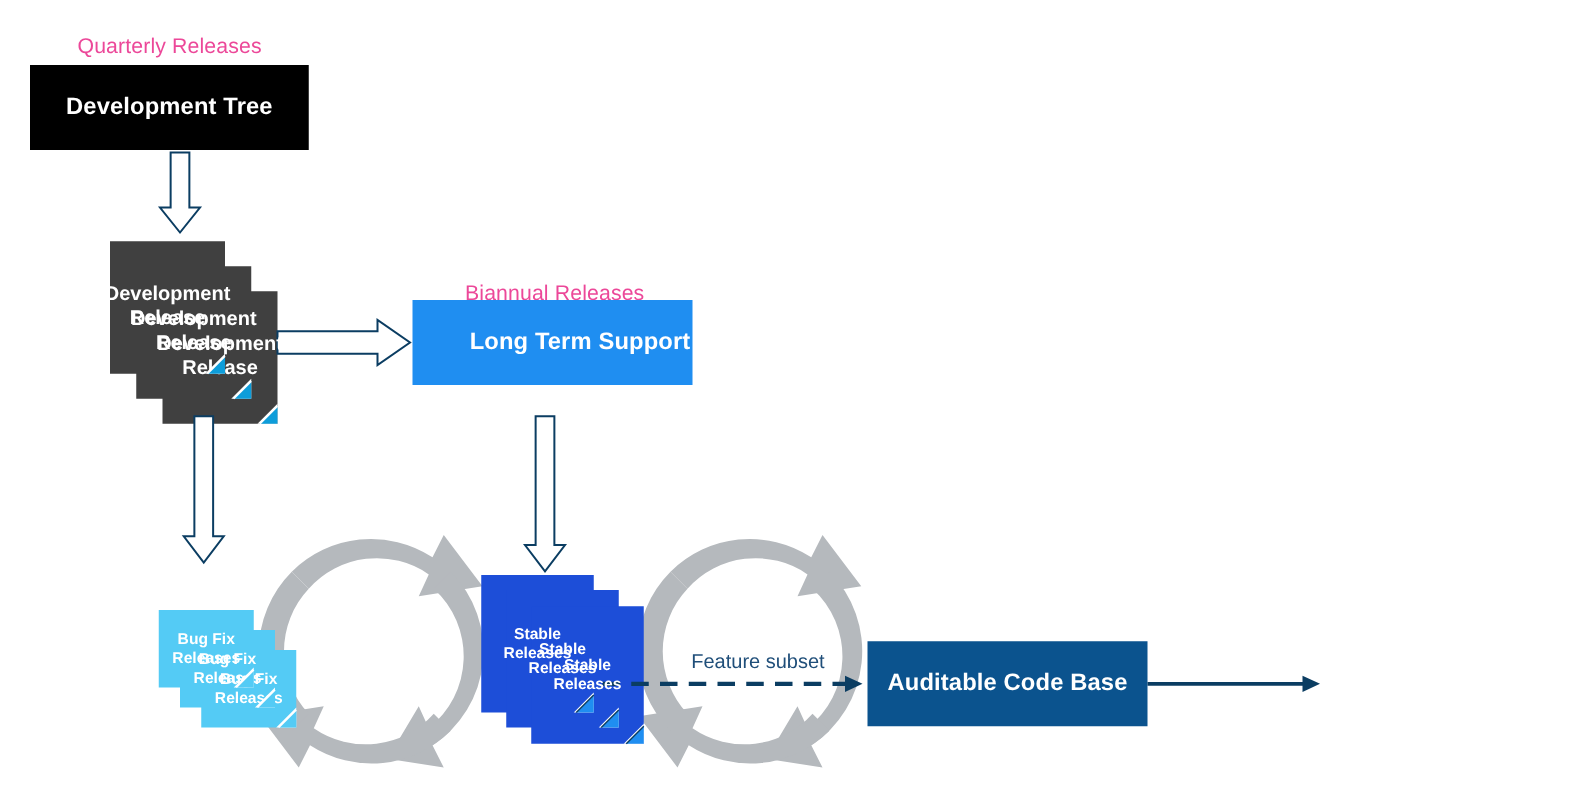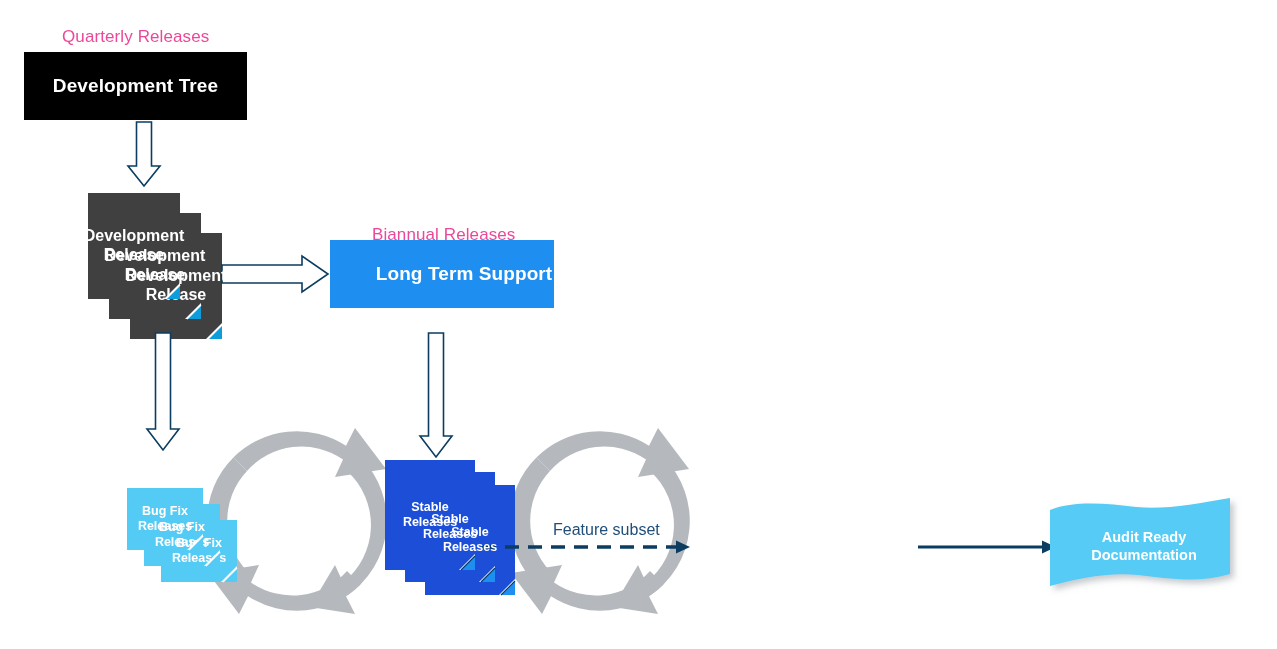--- a/index.html
+++ b/index.html
@@ -252,40 +252,21 @@
     </div>
   </div>
 
   <div class="abs edge-label" style="left:553px; top:521px;">Feature subset</div>
 
   <svg class="abs" style="left:482px; top:538px; width:212px; height:18px;">
     <line x1="0" y1="9" x2="196" y2="9" stroke="#0b3d62" stroke-width="3.4" stroke-dasharray="14 9"></line>
     <path d="M 194 2.5 L 208 9 L 194 15.5 Z" fill="#0b3d62"></path>
   </svg>
 
+  <div class="abs proc-box proc-audit" style="left:694px; top:513px; width:224px; height:68px;">Auditable Code Base</div>
 
   <svg class="abs" style="left:918px; top:538px; width:140px; height:18px;">
     <line x1="0" y1="9" x2="126" y2="9" stroke="#0b3d62" stroke-width="3"></line>
     <path d="M 124 2.5 L 138 9 L 124 15.5 Z" fill="#0b3d62"></path>
   </svg>
 
-  <div class="abs" style="left:1048px; top:496px; width:192px; height:98px;">
-    <svg class="abs" style="left:0; top:0; width:192px; height:98px;">
-      <defs>
-        <filter id="bannerShadow" x="-20%" y="-20%" width="150%" height="150%">
-          <feDropShadow dx="4" dy="4" stdDeviation="3" flood-color="#9aa0a6" flood-opacity="0.55"></feDropShadow>
-        </filter>
-      </defs>
-      <path d="M 2 14
-               C 28 4, 60 8, 88 11
-               C 116 14, 148 8, 182 2
-               L 182 78
-               C 150 88, 118 82, 90 79
-               C 62 76, 30 82, 2 90
-               Z" fill="#54cbf5" filter="url(#bannerShadow)"></path>
-    </svg>
-    <div class="banner-label" style="top:32px;">
-      <span>Audit Ready</span><br>
-      <span>Documentation</span>
-    </div>
-  </div>
 
 </div>
 
 </body></html>

